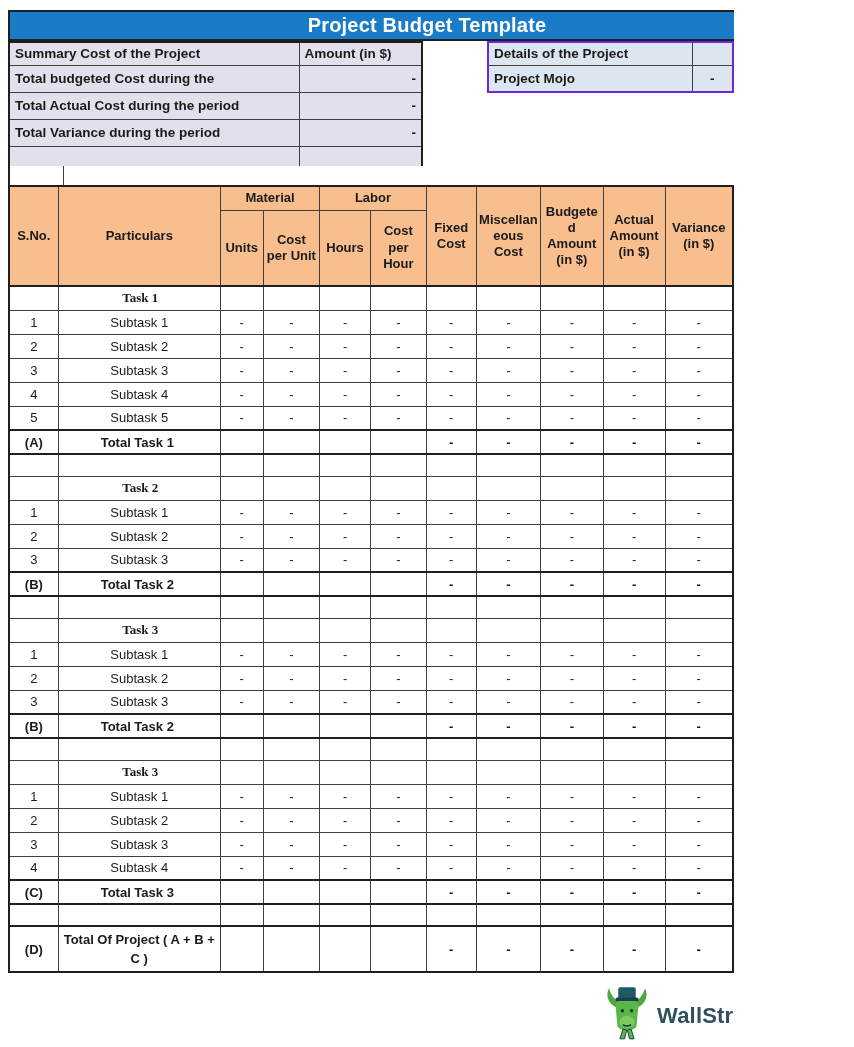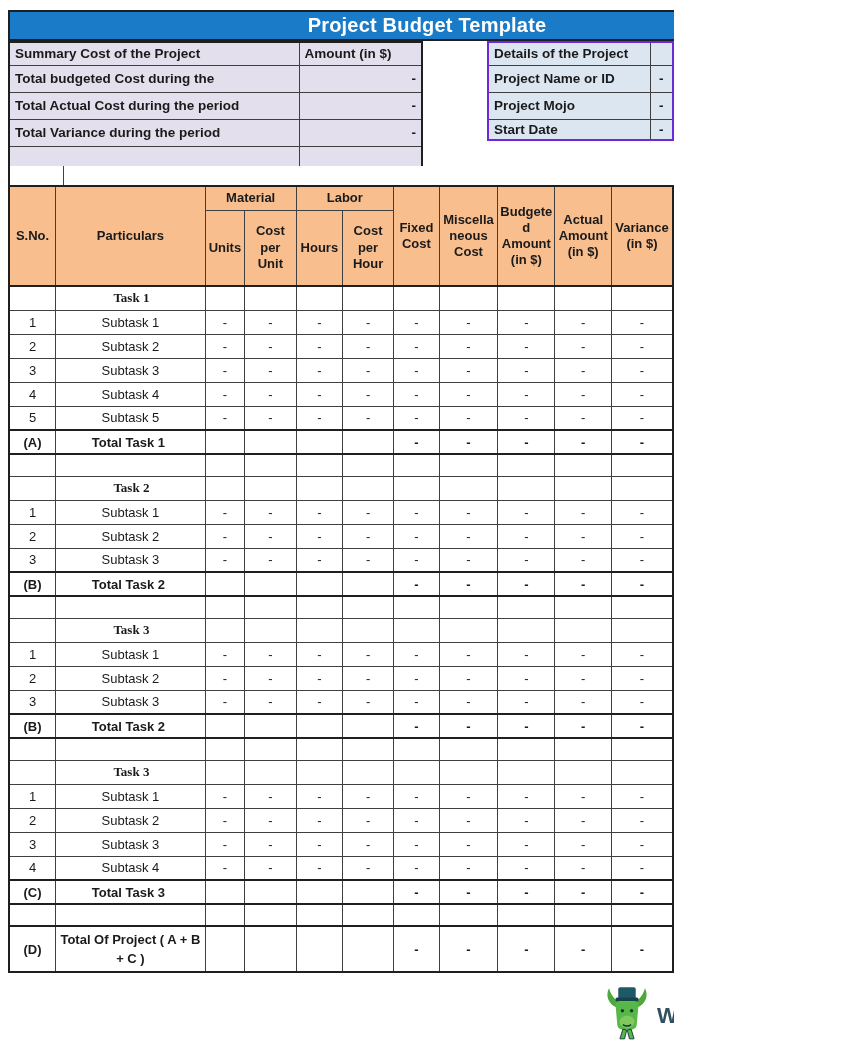--- a/index.html
+++ b/index.html
@@ -1,18 +1,18 @@
 <!DOCTYPE html>
 <html><head>
 <meta charset="utf-8">
 <style>
   * { margin:0; padding:0; box-sizing:border-box; }
   html,body { background:#ffffff; }
   body { font-family:"Liberation Sans", sans-serif; color:#1a1a1a; }
-  #sheet { position:relative; width:674px; height:1047px; background:#fff; overflow:hidden; }
+  #sheet { position:relative; width:734px; height:1047px; background:#fff; overflow:hidden; }
 
   
   .title-bar {
     position:absolute; left:8px; top:10px; width:838px; height:31px;
     background:#1a7bc9; border:2px solid #1f1f1f;
     display:flex; align-items:center; justify-content:center;
     color:#fff; font-size:20px; font-weight:700; letter-spacing:.2px;
   }
 
   
@@ -126,29 +126,21 @@
       <colgroup>
           <col style="width:281px">
           <col style="width:74px">
         </colgroup>
       <tbody>
           <tr class="tr-h">
         <td class="blk-head">Details of the Project</td>
         <td class="det-val"></td>
       </tr>
       <tr class="tr-r">
-        <td class="blk-label">Project Name or ID</td>
-        <td class="det-val">-</td>
-      </tr>
-      <tr class="tr-r">
         <td class="blk-label">Project Mojo</td>
-        <td class="det-val">-</td>
-      </tr>
-      <tr class="tr-e">
-        <td class="blk-label">Start Date</td>
         <td class="det-val">-</td>
       </tr>
     </tbody>
       </table>
   </div>
 
   <div class="mid-spacer">
     <div class="divider"></div>
   </div>
 

